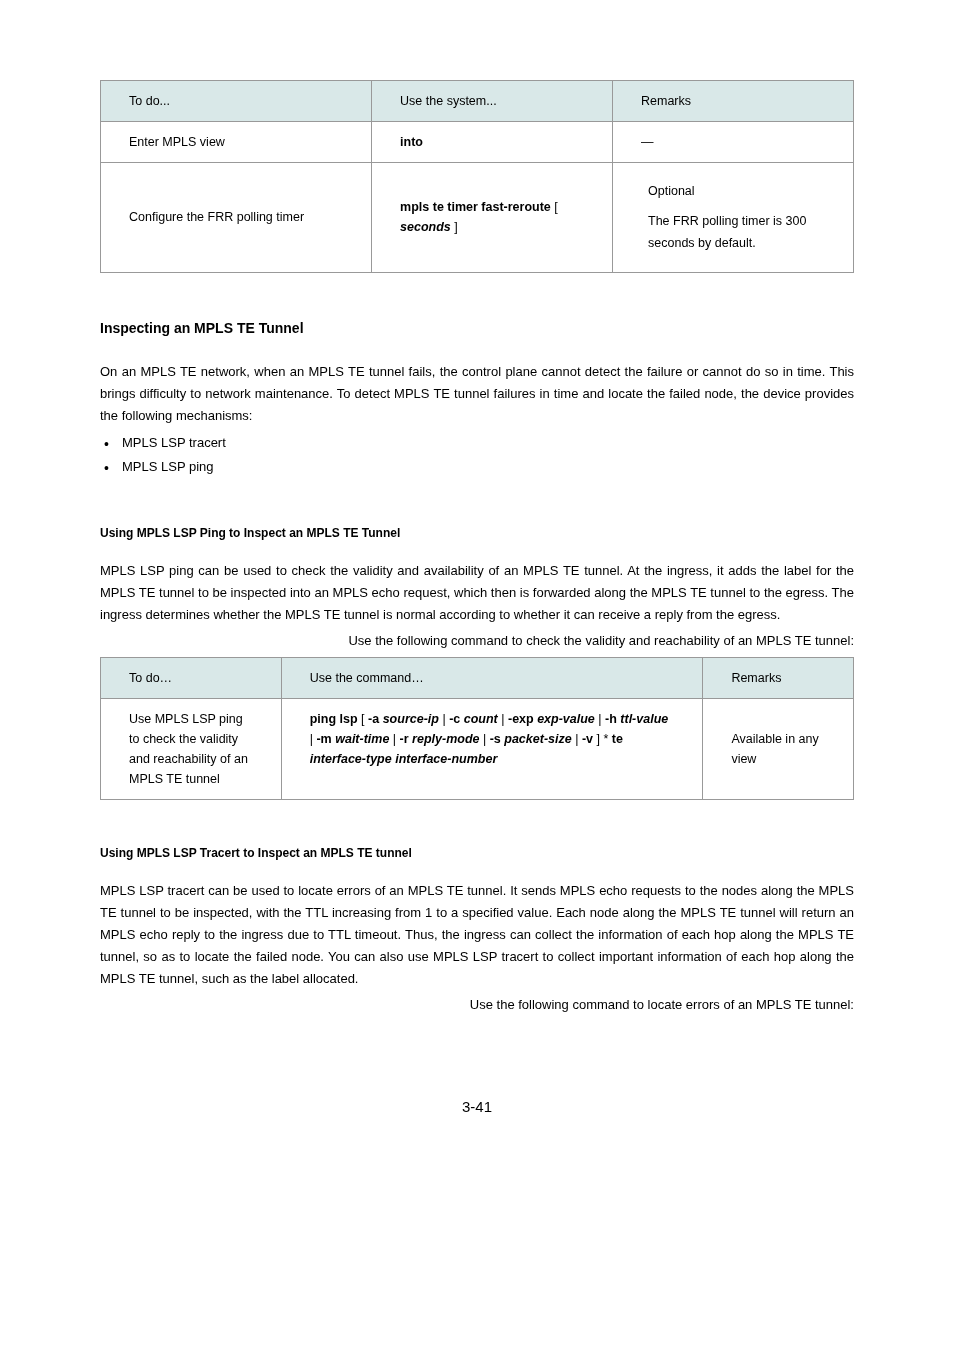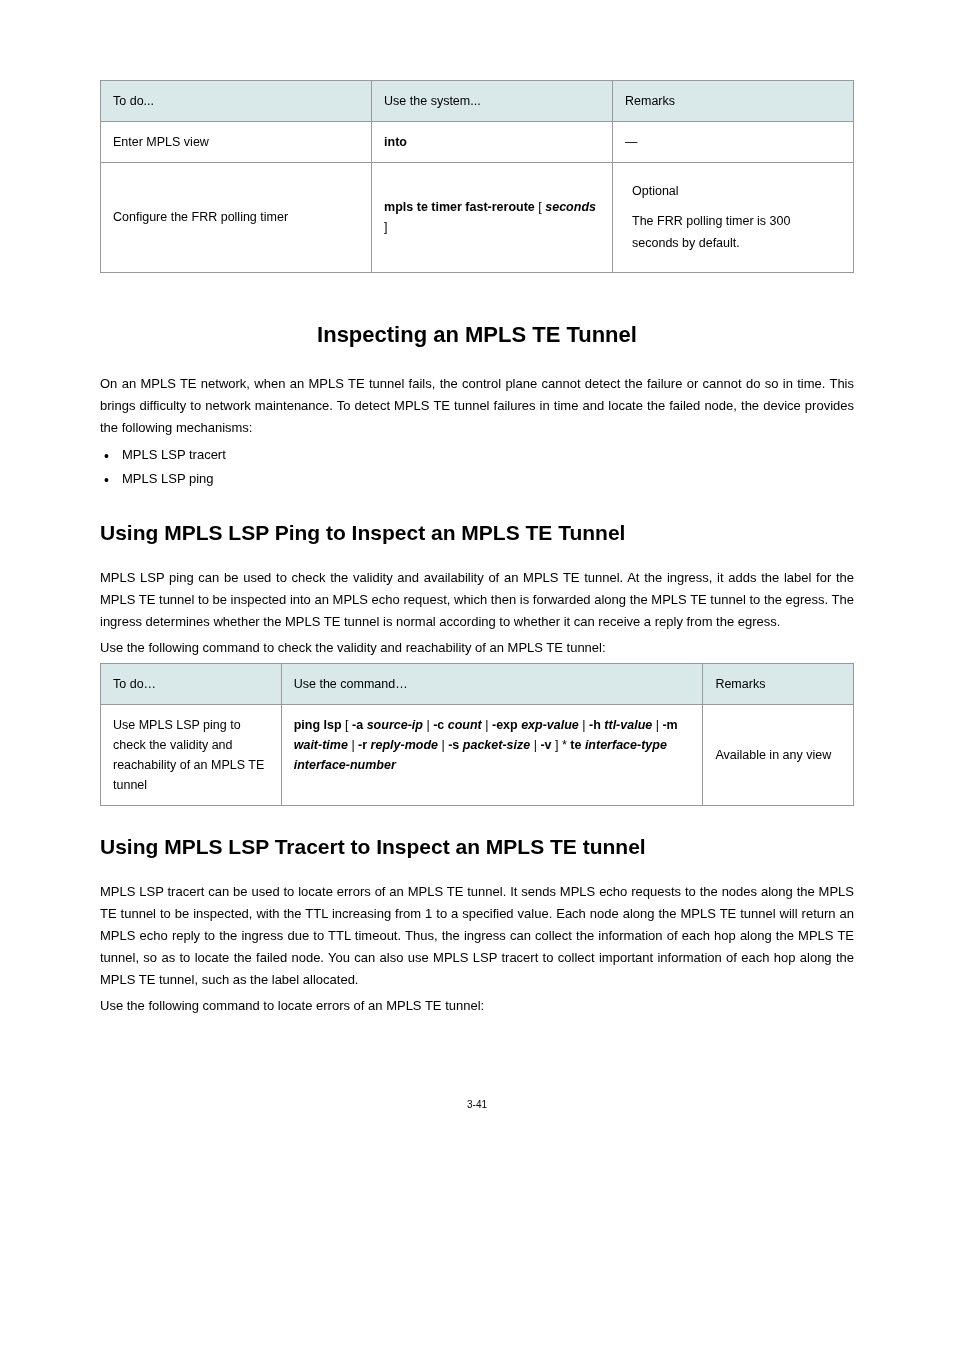--- a/index.html
+++ b/index.html
@@ -13,53 +13,52 @@
       font-size: 13px;
       line-height: 1.5;
     }
     table {
       width: 100%;
       border-collapse: collapse;
       margin-bottom: 20px;
     }
     th, td {
       border: 1px solid #999;
-      padding: 10px 12px;
+      padding: 10px 28px;
       text-align: left;
       vertical-align: top;
       font-size: 12.5px;
       line-height: 1.6;
     }
     th {
       background: #d9e8e8;
       font-weight: normal;
     }
     .col-left { width: 36%; }
     .col-mid { width: 32%; }
     .col-right { width: 32%; }
     h1 {
-      font-size: 22px;
+      font-size: 14px;
       font-weight: bold;
       margin-top: 45px;
       margin-bottom: 22px;
-      text-align: center;
     }
     h2 {
-      font-size: 21px;
+      font-size: 12px;
       font-weight: bold;
-      margin-top: 25px;
+      margin-top: 44px;
       margin-bottom: 18px;
     }
     p.body {
       text-align: justify;
       margin-bottom: 4px;
       line-height: 1.7;
     }
     p.body-left {
-      text-align: left;
+      text-align: right;
       margin-bottom: 4px;
       line-height: 1.7;
     }
     ul.bullets {
       list-style: none;
       padding-left: 22px;
       margin: 4px 0 8px 0;
     }
     ul.bullets li {
       position: relative;
@@ -71,21 +70,21 @@
       left: -18px;
       font-size: 14px;
     }
     .cmd-col-left { width: 24%; }
     .cmd-col-mid { width: 56%; }
     .cmd-col-right { width: 20%; }
     .remarks-inner p { margin: 7px; line-height: 1.8; }
     .page-num {
       text-align: center;
       margin-top: 80px;
-      font-size: 10px;
+      font-size: 15px;
     }
     td.middle { vertical-align: middle; }
     .cmd-text { font-weight: bold; }
     .cmd-arg { font-style: italic; font-weight: bold; }
   </style>
 </head>
 <body>
 
 <table>
   <thead>

